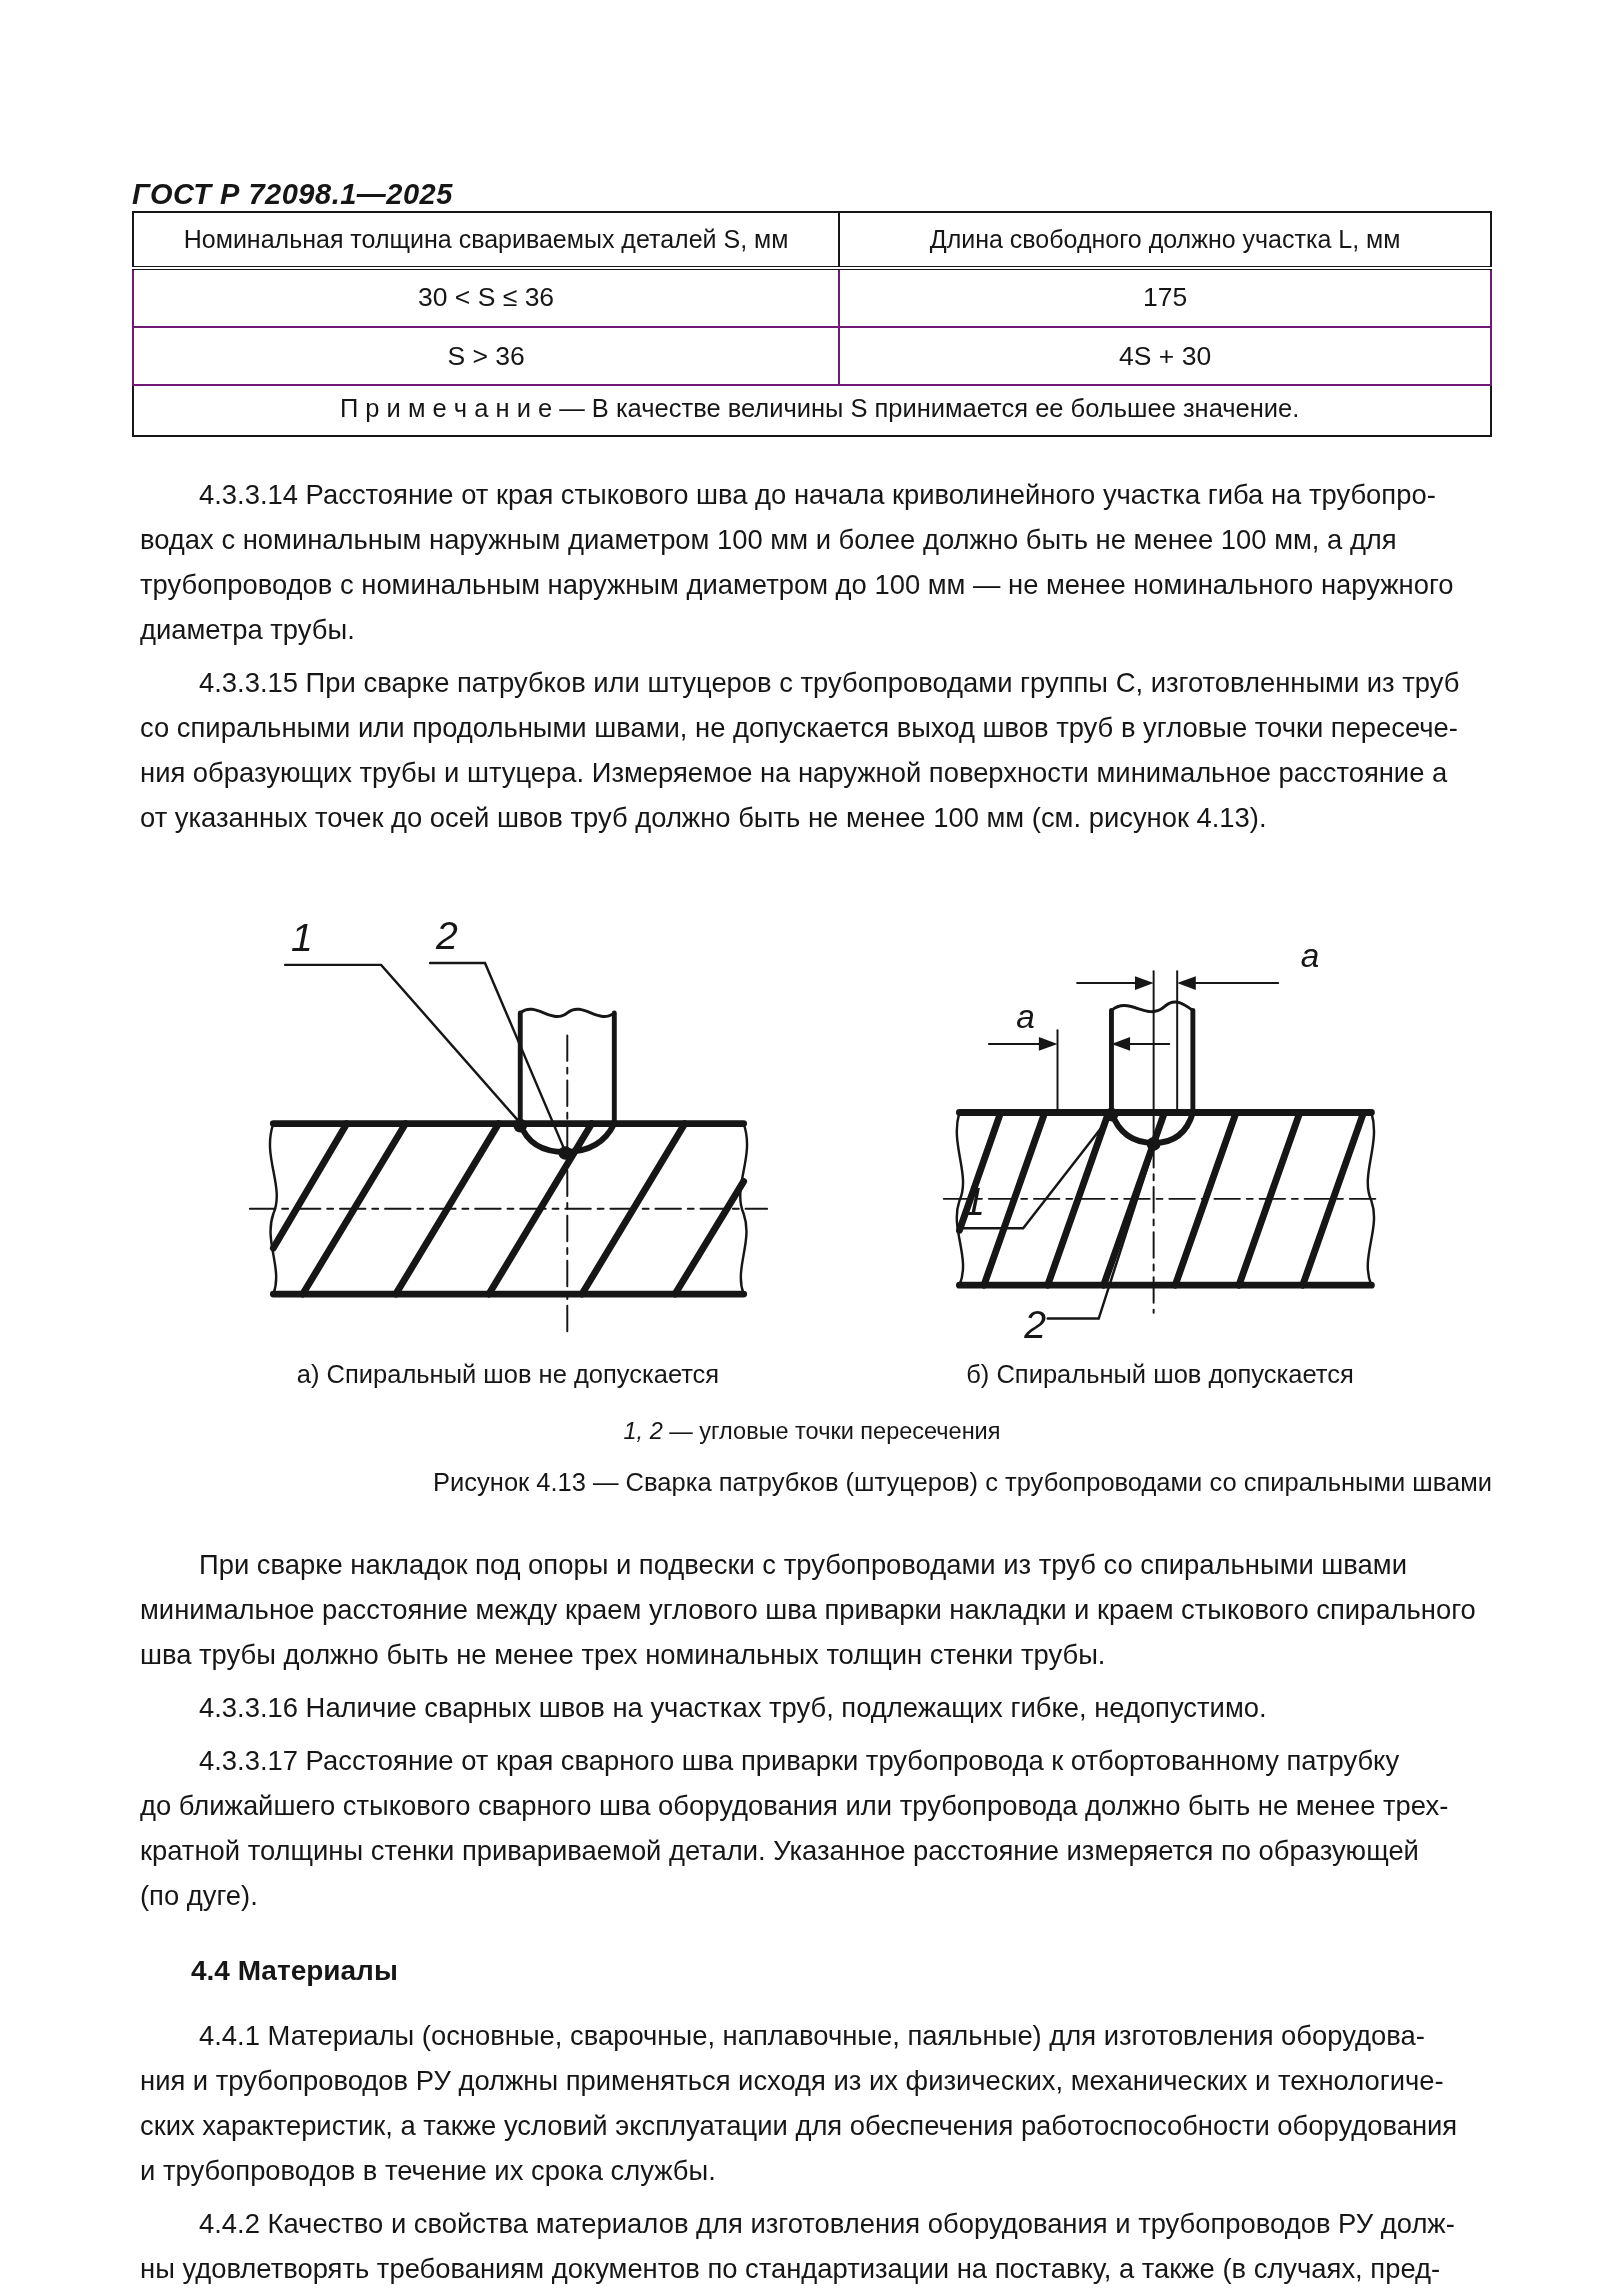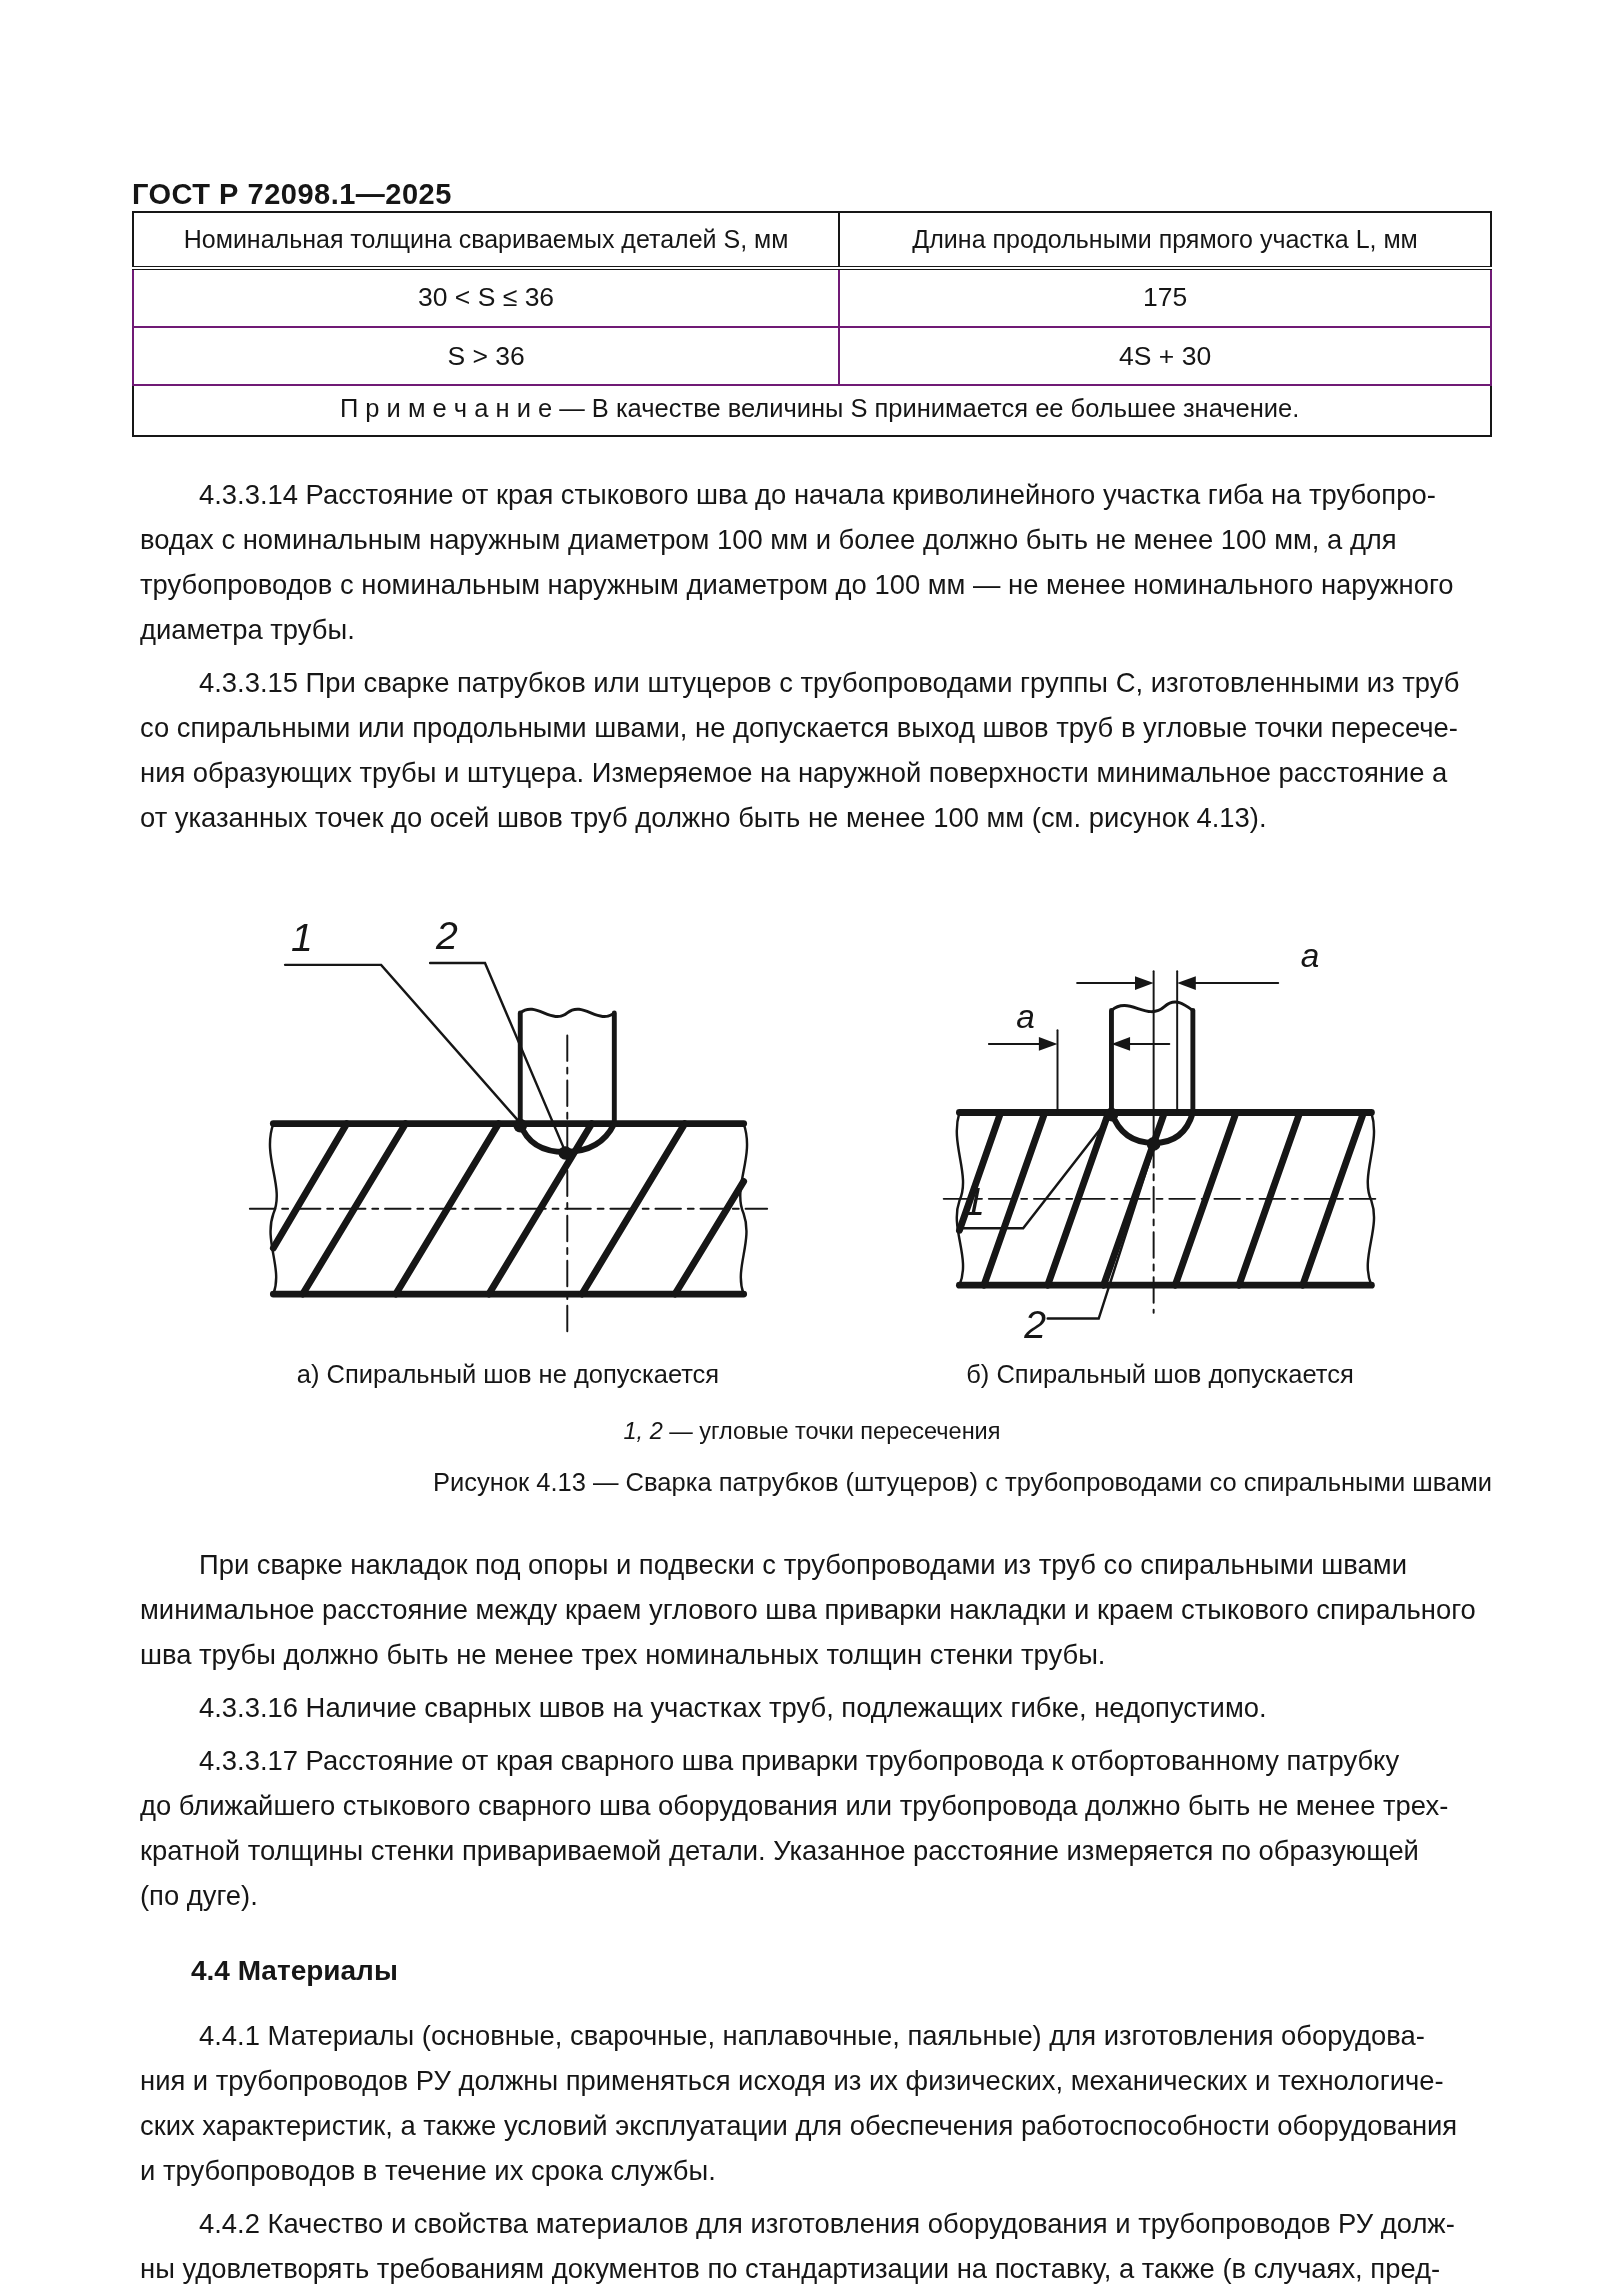--- a/index.html
+++ b/index.html
@@ -1,21 +1,21 @@
 <!DOCTYPE html>
 <html><head>
 <meta charset="utf-8">
 <style>
   html,body { margin:0; padding:0; background:#9a9a9a; }
   .page {
     width:1621px; height:2293px; margin:0 auto; background:#ffffff;
     color:#161616; font-family:"Liberation Sans", sans-serif;
     box-sizing:border-box; padding:178px 129px 0 132px; position:relative;
   }
-  .doc-header { font-size:29px; font-weight:bold; letter-spacing:0.5px; }
+  .doc-header { font-size:29px; font-weight:bold; letter-spacing:0.5px;font-style:italic; }
   .cont-label { font-style:italic; font-size:27.4px; margin-top:53px; margin-bottom:15.7px; }
 
   table.gtable { width:100%; border-collapse:collapse; border:2.9px solid #161616; }
   table.gtable th {
     font-weight:normal; font-size:25px; text-align:center; padding:11.8px 9.8px;
     border:2px solid #161616; border-bottom:4.9px double #161616;
   }
   table.gtable td.cell {
     font-size:26.5px; text-align:center; padding:12.7px 9.8px; border:2px solid #701a75;
   }
@@ -52,21 +52,21 @@
 
 <div class="page">
 
   <div class="doc-header">ГОСТ Р 72098.1—2025</div>
 
 
   <table class="gtable">
     <thead>
       <tr>
         <th style="width:52%">Номинальная толщина свариваемых деталей S, мм</th>
-        <th>Длина продольными прямого участка L, мм</th>
+        <th>Длина свободного должно участка L, мм</th>
       </tr>
     </thead>
     <tbody>
       <tr>
         <td class="cell">30 &lt; S ≤ 36</td>
         <td class="cell">175</td>
       </tr>
       <tr>
         <td class="cell">S &gt; 36</td>
         <td class="cell">4S + 30</td>

